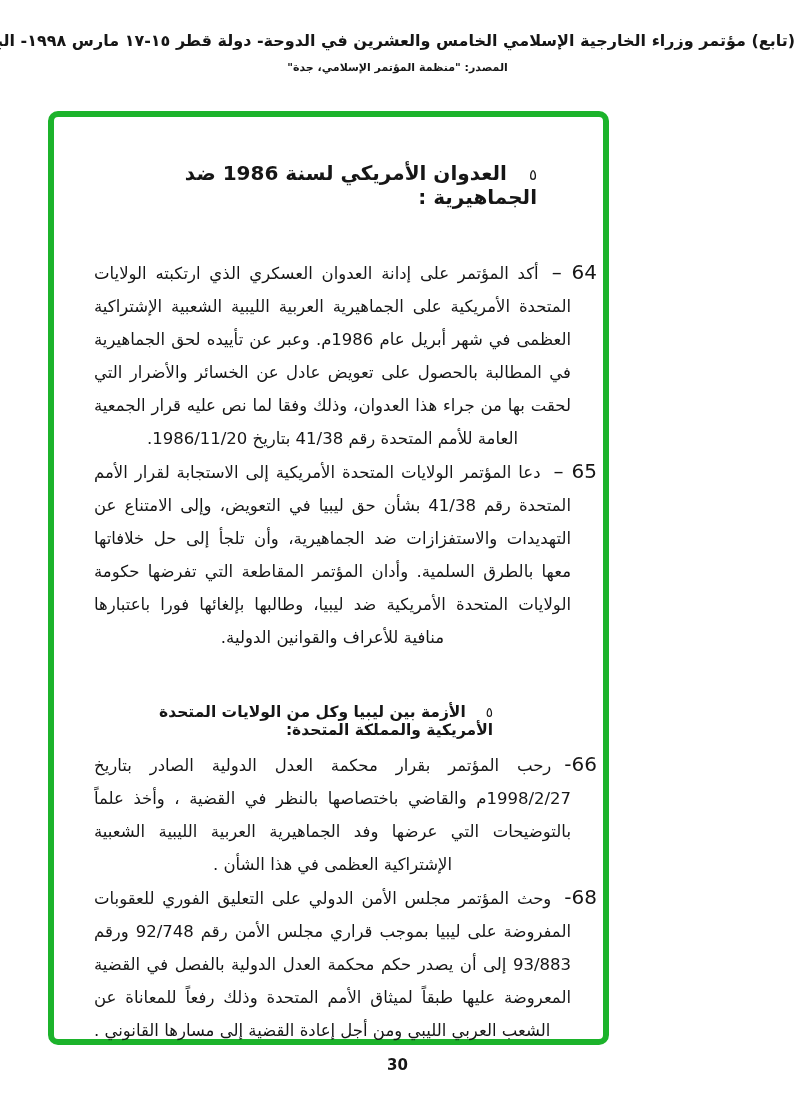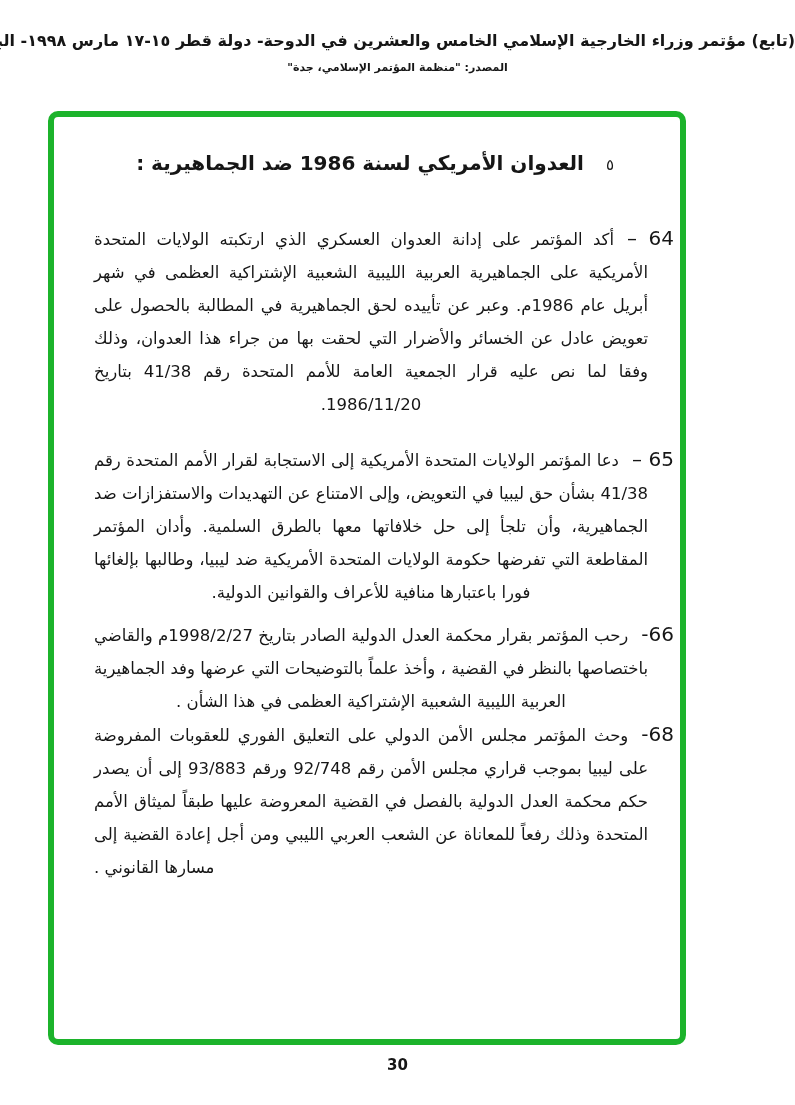--- a/index.html
+++ b/index.html
@@ -12,41 +12,41 @@
   }
 
   
   .header { position: absolute; top: 31px; left: 0; width: 795px; text-align: center; direction: rtl; }
   .hl1 { font-size: 16px; font-weight: 700; white-space: nowrap; letter-spacing: 0; }
   .hl2 { font-size: 11px; font-weight: 700; margin-top: 11px; }
 
   
   .frame {
     position: absolute; left: 48px; top: 111px;
-    width: 638px; height: 934px;
+    width: 561px; height: 934px;
     border: 6px solid #1cb32b; border-radius: 10px;
     direction: rtl;
-    padding: 0 32px 0 40px;
+    padding: 10px 32px 0 40px;
   }
 
   
   .h1 { margin-top: 34px; font-size: 20px; font-weight: 700; padding-right: 34px; }
   .h1 .bullet { font-size: 15px; margin-left: 22px; font-weight: 400; }
   .h2 { margin-top: 49px; font-size: 15.5px; font-weight: 700; padding-right: 78px; }
   .h2 .bullet { font-size: 13.5px; margin-left: 20px; font-weight: 400; }
 
   
   .clause {
     margin: 0; font-size: 16.5px; line-height: 33px;
     text-align: justify; text-align-last: center;
     text-indent: -26px; 
   }
   .clause .num { font-size: 20px; margin-left: 13px; letter-spacing: 1px; }
   #c64 { margin-top: 47px; }
-  #c65 { margin-top: 22px; }
+  #c65 { }
   #c66 { margin-top: 9px; }
   #c67 { margin-top: 16px; }
   #c68 { margin-top: 0; text-align-last: left; }
 
   
   .pagenum {
     position: absolute; top: 1056px; left: 0; width: 795px;
     text-align: center; font-size: 15px; font-weight: 700;
   }
 </style>
@@ -65,20 +65,23 @@
   </div>
 
   <p class="clause" id="c64">
     <span class="num">64 –</span><span>أكد المؤتمر على إدانة العدوان العسكري الذي ارتكبته الولايات المتحدة الأمريكية على الجماهيرية العربية الليبية الشعبية الإشتراكية العظمى في شهر أبريل عام 1986م. وعبر عن تأييده لحق الجماهيرية في المطالبة بالحصول على تعويض عادل عن الخسائر والأضرار التي لحقت بها من جراء هذا العدوان، وذلك وفقا لما نص عليه قرار الجمعية العامة للأمم المتحدة رقم 41/38 بتاريخ 1986/11/20.</span>
   </p>
 
   <p class="clause" id="c65">
     <span class="num">65 –</span><span>دعا المؤتمر الولايات المتحدة الأمريكية إلى الاستجابة لقرار الأمم المتحدة رقم 41/38 بشأن حق ليبيا في التعويض، وإلى الامتناع عن التهديدات والاستفزازات ضد الجماهيرية، وأن تلجأ إلى حل خلافاتها معها بالطرق السلمية. وأدان المؤتمر المقاطعة التي تفرضها حكومة الولايات المتحدة الأمريكية ضد ليبيا، وطالبها بإلغائها فورا باعتبارها منافية للأعراف والقوانين الدولية.</span>
   </p>
 
+  <div class="h2">
+    <span class="bullet">٥</span><span>الأزمة بين ليبيا وكل من الولايات المتحدة الأمريكية والمملكة المتحدة:</span>
+  </div>
 
   <p class="clause" id="c66">
     <span class="num">66-</span><span>رحب المؤتمر بقرار محكمة العدل الدولية الصادر بتاريخ 1998/2/27م والقاضي باختصاصها بالنظر في القضية ، وأخذ علماً بالتوضيحات التي عرضها وفد الجماهيرية العربية الليبية الشعبية الإشتراكية العظمى في هذا الشأن .</span>
   </p>
 
 
   <p class="clause" id="c68">
     <span class="num">68-</span><span>وحث المؤتمر مجلس الأمن الدولي على التعليق الفوري للعقوبات المفروضة على ليبيا بموجب قراري مجلس الأمن رقم 92/748 ورقم 93/883 إلى أن يصدر حكم محكمة العدل الدولية بالفصل في القضية المعروضة عليها طبقاً لميثاق الأمم المتحدة وذلك رفعاً للمعاناة عن الشعب العربي الليبي ومن أجل إعادة القضية إلى مسارها القانوني .</span>
   </p>
 

